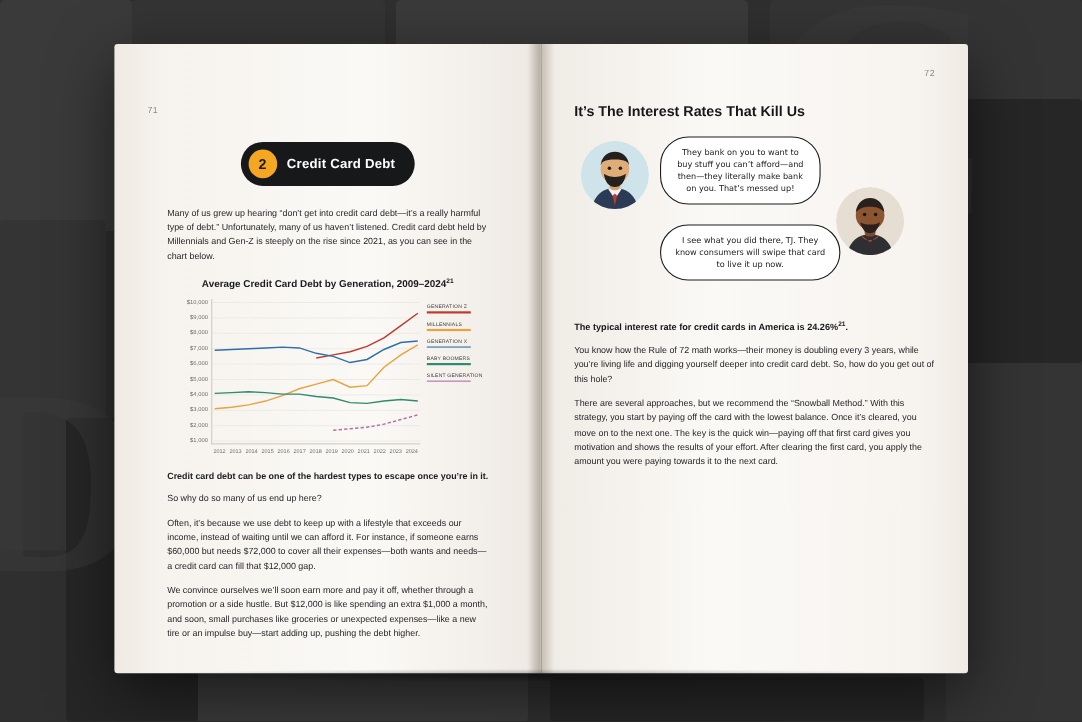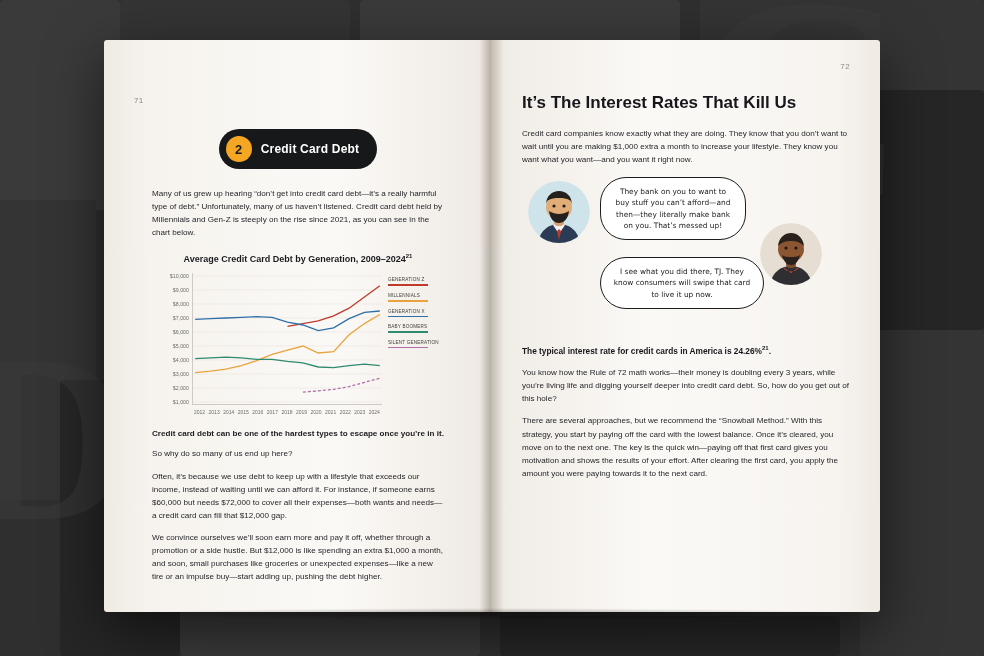--- a/index.html
+++ b/index.html
@@ -105,21 +105,21 @@
   .legend .item { margin-bottom:7px; }
   .legend .lbl { font-size:4.6px; color:#3f3d3a; letter-spacing:.2px; display:block; margin-bottom:2px; white-space:nowrap;}
   .legend .bar { height:1.6px; width:40px; display:block; }
   .x-axis {
     display:flex; justify-content:space-between;
     margin-left:34px; margin-right:56px; padding: 4px 2px 0 2px;
     font-size:5px; color:#6f6d69;
   }
 
   
-  .r-title { font-size:17px; font-weight:bold; color:#17171b; margin: 22px 0 14px 0; }
+  .r-title { font-size:13px; font-weight:bold; color:#17171b; margin: 22px 0 14px 0; }
   .illus { position:relative; height:160px; margin: 6px 0 10px 0; }
   .avatar {
     position:absolute; border-radius:50%; overflow:hidden;
   }
   .bubble {
     position:absolute; background:#fff; border:1.1px solid #1d1d1f; border-radius:26px;
     padding:8px 11px; font-size:7.4px; line-height:1.5; color:#1b1b1f; text-align:center;
     font-family:"DejaVu Sans", sans-serif;
   }
   .kicker { font-size:8.3px; font-weight:bold; color:#17171b; margin: 6px 0 10px 0; }
@@ -236,21 +236,20 @@
       <p class="body">So why do so many of us end up here?</p>
       <p class="body">Often, it’s because we use debt to keep up with a lifestyle that exceeds our income, instead of waiting until we can afford it. For instance, if someone earns $60,000 but needs $72,000 to cover all their expenses—both wants and needs—a credit card can fill that $12,000 gap.</p>
       <p class="body">We convince ourselves we’ll soon earn more and pay it off, whether through a promotion or a side hustle. But $12,000 is like spending an extra $1,000 a month, and soon, small purchases like groceries or unexpected expenses—like a new tire or an impulse buy—start adding up, pushing the debt higher.</p>
     </div>
   </div>
 
   <div class="page right">
     <div class="folio right">72</div>
 
     <div class="r-title">It’s The Interest Rates That Kill Us</div>
-    <p class="body">Credit card companies know exactly what they are doing. They know that you don’t want to wait until you are making $1,000 extra a month to increase your lifestyle. They know you want what you want—and you want it right now.</p>
 
     <div class="illus">
 
       <div class="avatar" style="left:6px; top:6px; width:62px; height:62px;">
         <svg width="62" height="62" viewBox="0 0 62 62">
           <circle cx="31" cy="31" r="31" fill="#cfe3ea"></circle>
           <path d="M10 62c2-13 11-19 21-19s19 6 21 19z" fill="#2b3b55"></path>
           <path d="M25 44l6 9 6-9-6-4z" fill="#f2f2f2"></path>
           <path d="M29 50l2 9 2-9-2-2z" fill="#c0392b"></path>
           <rect x="26" y="33" width="10" height="12" rx="4" fill="#d9a06d"></rect>

